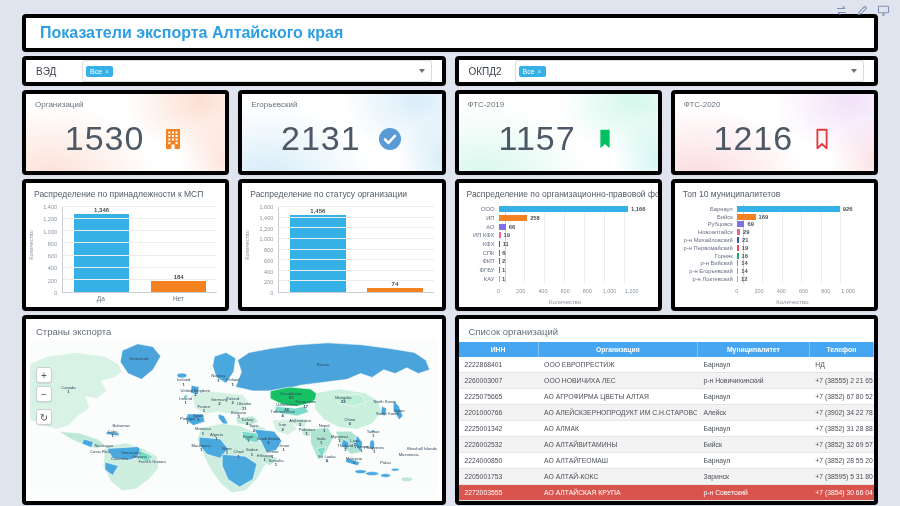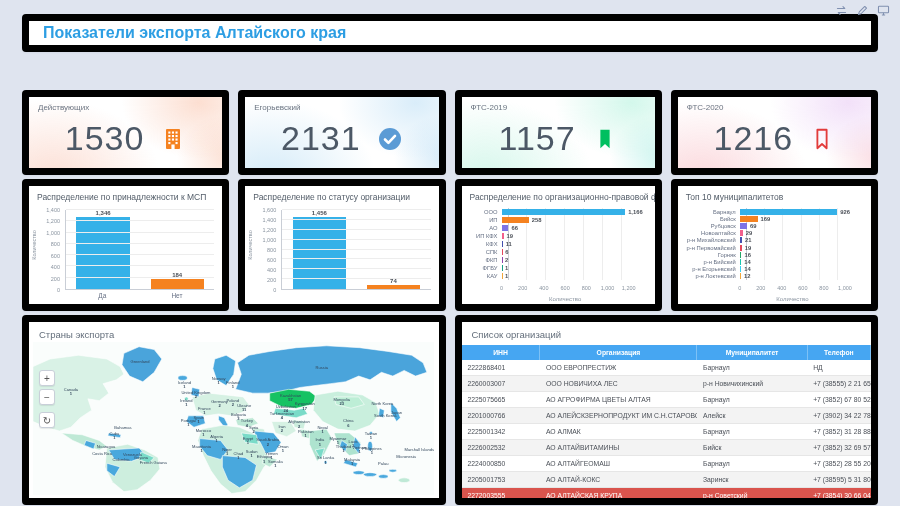--- a/index.html
+++ b/index.html
@@ -1,18 +1,18 @@
 <!DOCTYPE html>
 <html><head>
 <meta charset="utf-8">
 <style>
   html,body{margin:0;padding:0;}
   body{width:900px;height:506px;background:#dfe4ef;font-family:"Liberation Sans",sans-serif;overflow:hidden;position:relative;-webkit-font-smoothing:antialiased;}
   .wrap{position:absolute;left:22px;top:14px;width:856px;}
-  .card{background:#fff;border:7px solid #000000;border-radius:4px;box-shadow:0 1px 2px rgba(40,60,90,.05);box-sizing:border-box;}
+  .card{background:#fff;border:4px solid #000000;border-radius:4px;box-shadow:0 1px 2px rgba(40,60,90,.05);box-sizing:border-box;}
   .row{display:grid;gap:9px;margin-top:4px;}
   .row.filters{grid-template-columns:1fr 1fr;height:30px;}
   .row.kpis{grid-template-columns:repeat(4,1fr);height:85px;}
   .row.chartsr{grid-template-columns:repeat(4,1fr);height:132px;}
   .row.bottom{grid-template-columns:1fr 1fr;height:190px;}
 
   
   .topicons{position:absolute;top:4px;right:10px;display:flex;gap:8px;z-index:5;}
   .topicons svg{display:block;}
 
@@ -114,25 +114,45 @@
     </span>
 </div>
 
 <div class="wrap">
 
   <div class="card header">
     <h1>Показатели экспорта Алтайского края</h1>
   </div>
 
   <div class="row filters">
+    <div class="card filter">
+      <span class="flabel">ВЭД</span>
+      <div class="fselect">
+        <span class="chip">
+            <span>Все</span>
+            <span class="x">×</span>
+          </span>
+        <span class="caret"></span>
+      </div>
+    </div>
+    <div class="card filter">
+      <span class="flabel">ОКПД2</span>
+      <div class="fselect">
+        <span class="chip">
+            <span>Все</span>
+            <span class="x">×</span>
+          </span>
+        <span class="caret"></span>
+      </div>
+    </div>
   </div>
 
   <div class="row kpis">
     <div class="card kpi kpi0">
-      <span class="klabel">Действующих</span>
+      <span class="klabel">Организаций</span>
       <div class="kmain">
           <span class="kval">1530</span>
         <span class="kicon">
             <svg width="26" height="26" viewBox="0 0 26 26">
               <rect x="6" y="3" width="14" height="20" rx="1" fill="#f58220"></rect>
               <g fill="#fff">
                 <rect x="8.3" y="5.5" width="2.1" height="2.1"></rect>
                 <rect x="11.9" y="5.5" width="2.1" height="2.1"></rect>
                 <rect x="15.5" y="5.5" width="2.1" height="2.1"></rect>
                 <rect x="8.3" y="9" width="2.1" height="2.1"></rect>

